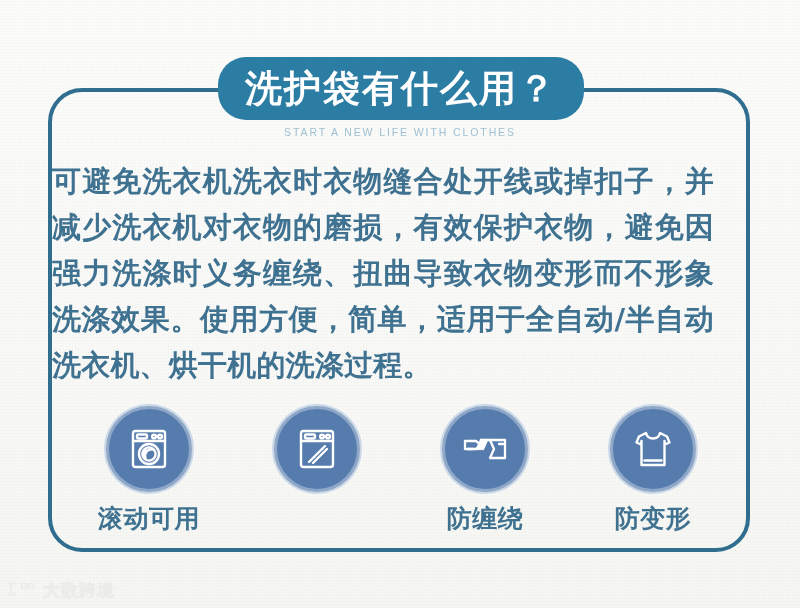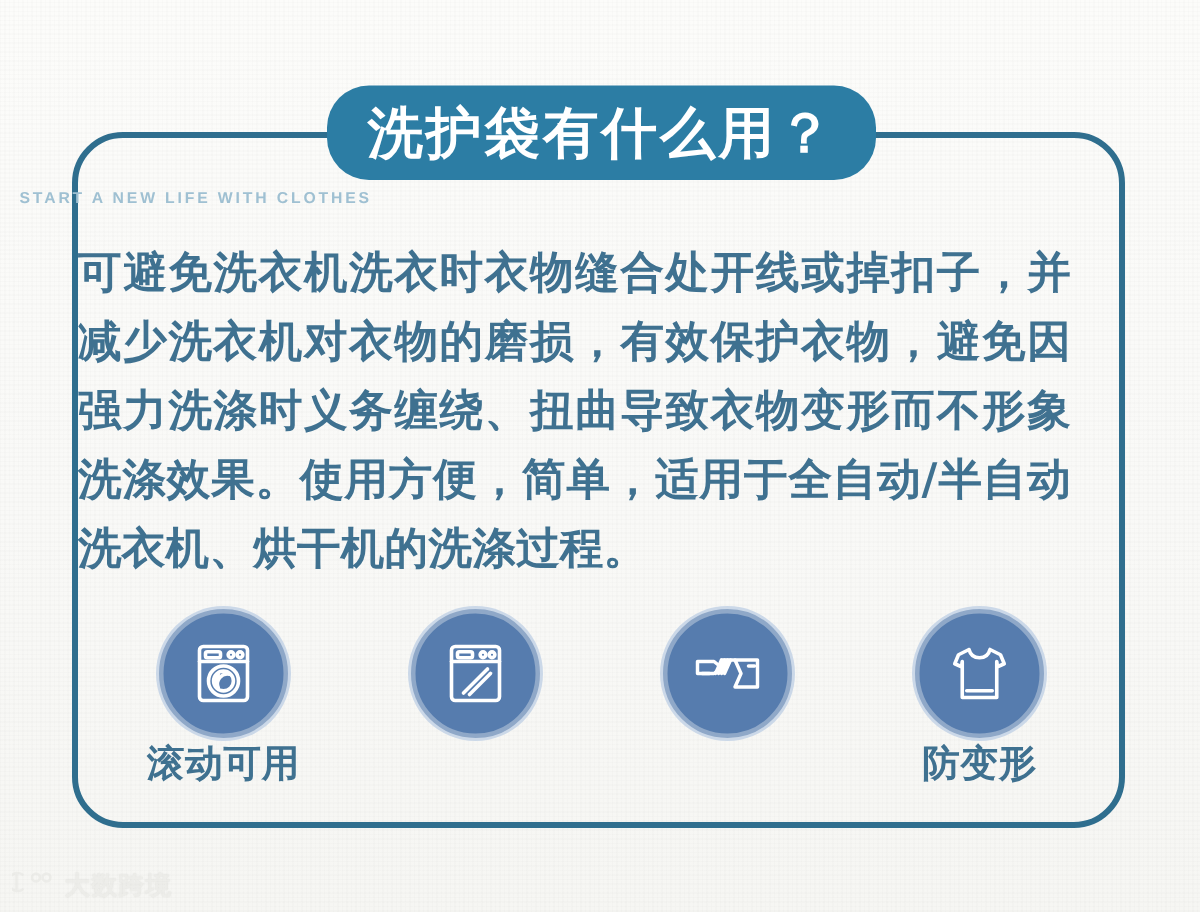--- a/index.html
+++ b/index.html
@@ -59,28 +59,28 @@
     font-weight: 700;
     letter-spacing: 2px;
     line-height: 1;
     white-space: nowrap;
     font-family: "DejaVu Sans", "Liberation Sans", sans-serif;
   }
 
   
   #subtitle {
     position: absolute;
-    left: 13px;
+    left: 0;
     right: 0;
     top: 126px;
-    text-align: left;
+    text-align: center;
     color: #9fc0d2;
     font-size: 10.5px;
     letter-spacing: 1.9px;
-    font-weight: 700;
+    font-weight: 400;
     z-index: 4;
   }
 
   
   #body-copy {
     position: absolute;
     left: 52px;
     top: 158px;
     width: 662px;
     color: #3f7190;
@@ -118,20 +118,21 @@
     background: #567cae;
     border: 3px solid #8fa8c8;
     box-shadow: 0 0 0 2px #cbd8e8;
     display: flex;
     align-items: center;
     justify-content: center;
     box-sizing: border-box;
   }
   .feature-badge svg { display: block; }
   .feature-label {
+    margin-top: 10px;
     color: #3f7190;
     font-size: 25px;
     font-weight: 700;
     letter-spacing: 0.5px;
     white-space: nowrap;
     font-family: "DejaVu Sans", "Liberation Sans", sans-serif;
   }
 
   
   #watermark {
@@ -211,20 +212,21 @@
           <svg width="52" height="52" viewBox="0 0 52 52" fill="none" stroke="#ffffff" stroke-width="2.3" stroke-linecap="round" stroke-linejoin="round">
             <path d="M6 18 h11 l5 4 l-5 4 H6 z"></path>
             <line x1="9" y1="26" x2="14" y2="26"></line>
             <path d="M22 17 l-4 9 l6 -9 l-4 9 l6 -9 l-4 9 l6 -9 l-4 9"></path>
             <path d="M31 17 h15 v18 h-15 l4 -9 z"></path>
             <line x1="40" y1="21" x2="44" y2="21"></line>
             <line x1="22" y1="17" x2="31" y2="17"></line>
           </svg>
         </span>
       </div>
+      <div class="feature-label">防缠绕</div>
     </div>
 
     <div class="feature">
       <div class="feature-badge">
         <span>
           <svg width="50" height="50" viewBox="0 0 50 50" fill="none" stroke="#ffffff" stroke-width="2.4" stroke-linecap="round" stroke-linejoin="round">
             <path d="M18 9 L11 12.5 L8.5 18.5 L13 20.5 L13.5 17 L13.5 41 L36.5 41 L36.5 17 L37 20.5 L41.5 18.5 L39 12.5 L32 9 C31 13 28.5 14.5 25 14.5 C21.5 14.5 19 13 18 9 Z"></path>
             <line x1="16.5" y1="36.5" x2="33.5" y2="36.5"></line>
           </svg>
         </span>

